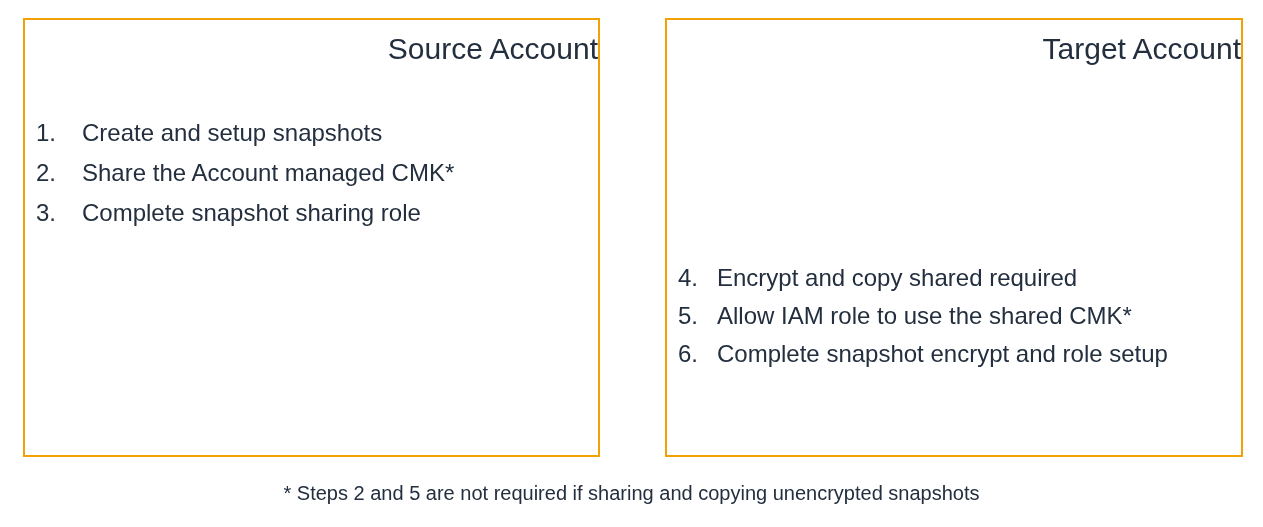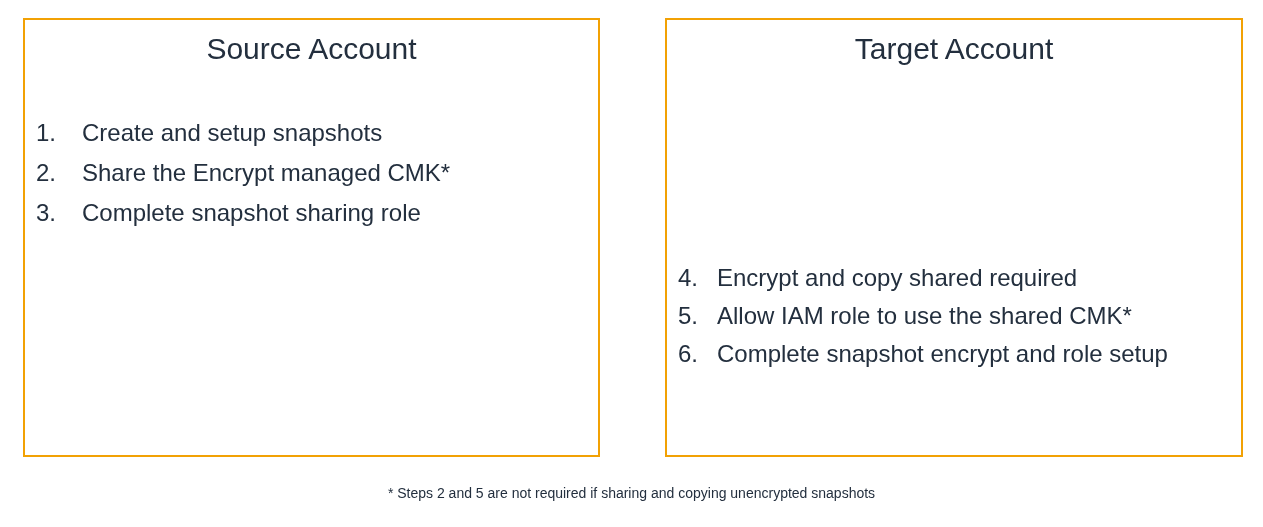--- a/index.html
+++ b/index.html
@@ -30,21 +30,21 @@
   #target-box {
     left: 665px;
     width: 578px;
   }
   .box-title {
     position: absolute;
     top: 11px;
     left: 0;
     right: 0;
     margin: 0;
-    text-align: center;
+    text-align: right;
     font-size: 30px;
     font-weight: 400;
     line-height: 36px;
   }
   .steps {
     position: absolute;
     left: 8px;
     font-size: 24px;
   }
   #source-box .steps {
@@ -70,39 +70,39 @@
   #target-box .step-num { flex-basis: 42px; }
   .step-text {
     flex: 1 1 auto;
   }
   .footnote {
     position: absolute;
     top: 482px;
     left: 0;
     width: 100%;
     text-align: center;
-    font-size: 14px;
+    font-size: 20px;
     line-height: 22px;
   }
 </style>
 </head>
 <body>
 
 <main>
 
   <section class="box" id="source-box">
     <h2 class="box-title">Source Account</h2>
     <div class="steps">
       <div class="step">
         <span class="step-num">1.</span>
         <span class="step-text">Create and setup snapshots</span>
       </div>
       <div class="step">
         <span class="step-num">2.</span>
-        <span class="step-text">Share the Encrypt managed CMK*</span>
+        <span class="step-text">Share the Account managed CMK*</span>
       </div>
       <div class="step">
         <span class="step-num">3.</span>
         <span class="step-text">Complete snapshot sharing role</span>
       </div>
     </div>
   </section>
 
   <section class="box" id="target-box">
     <h2 class="box-title">Target Account</h2>

